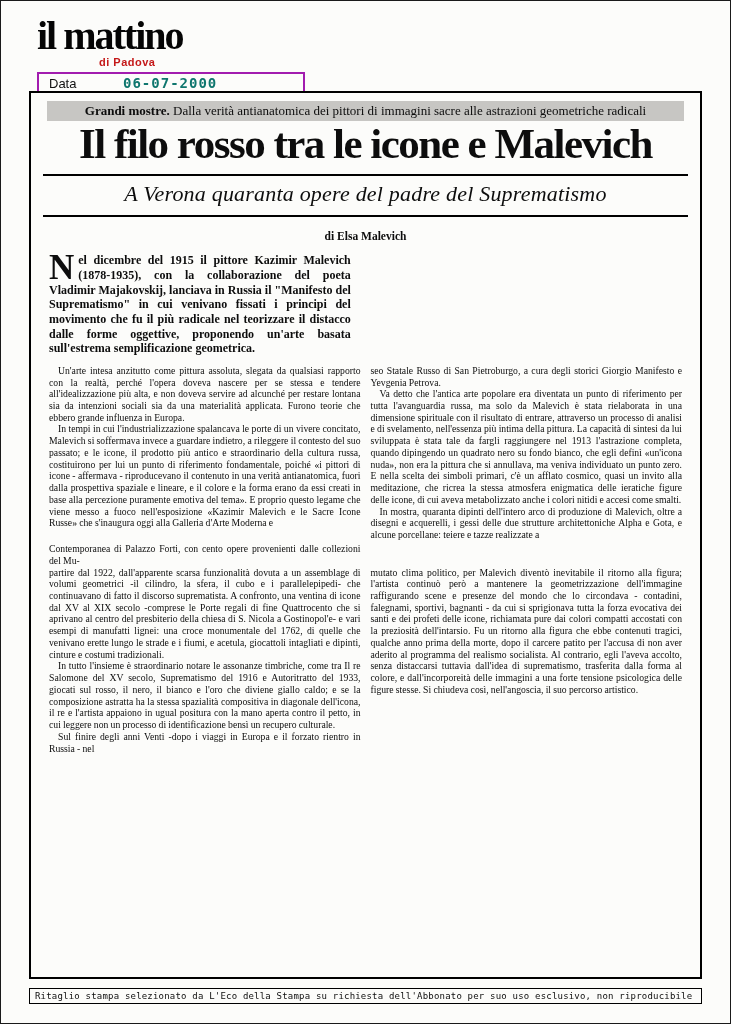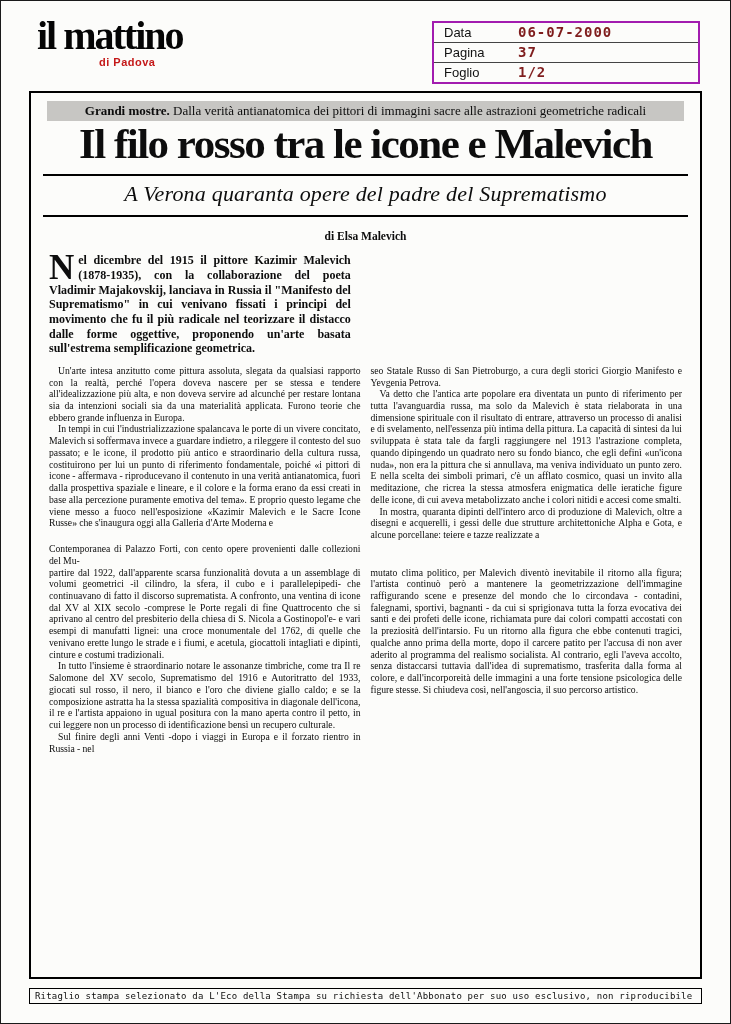--- a/index.html
+++ b/index.html
@@ -10,21 +10,21 @@
     margin:0 auto;
     background:#fcfcfa;
     border:1px solid #1a1a1a;
     font-family:"Liberation Serif", serif;
     color:#0d0d0d;
     overflow:hidden;
   }
   
   .header {
     display:flex; justify-content:space-between; align-items:flex-start;
-    padding:16px 30px 0 36px; height:86px;
+    padding:16px 30px 0 36px; height:86px;flex-direction:column;
   }
   .masthead-title {
     font-family:"Liberation Serif", serif;
     font-weight:bold; font-size:40px; line-height:0.95;
     letter-spacing:-2px; color:#050505;
   }
   .masthead-sub {
     font-family:"Liberation Sans", sans-serif;
     font-weight:bold; font-size:11px; color:#c41818;
     margin:1px 0 0 62px; letter-spacing:0.5px;
@@ -33,21 +33,21 @@
     width:268px; border:2px solid #a21caf; margin-top:4px; background:#fcfcfa;
   }
   .info-row { display:flex; align-items:baseline; padding:1px 10px 2px; }
   .info-row:not(:last-child) { border-bottom:1px solid #444; }
   .info-label {
     width:74px; font-family:"Liberation Sans", sans-serif;
     font-size:13px; color:#111;
   }
   .info-value {
     font-family:"DejaVu Sans Mono", monospace;
-    font-size:14px; font-weight:bold; color:#7f1d1d; letter-spacing:1px;
+    font-size:14px; font-weight:bold; color:#0f766e; letter-spacing:1px;
   }
   
   .article {
     position:absolute; top:90px; left:28px; right:28px; bottom:44px;
     border:2px solid #000; padding:8px 10px 10px; overflow:hidden;
     background:#fcfcfa;
   }
   .kicker {
     width:98%; margin:0 auto; background:#c7c6c3;
     text-align:center; font-size:13px; padding:2px 2px; line-height:1.25;

